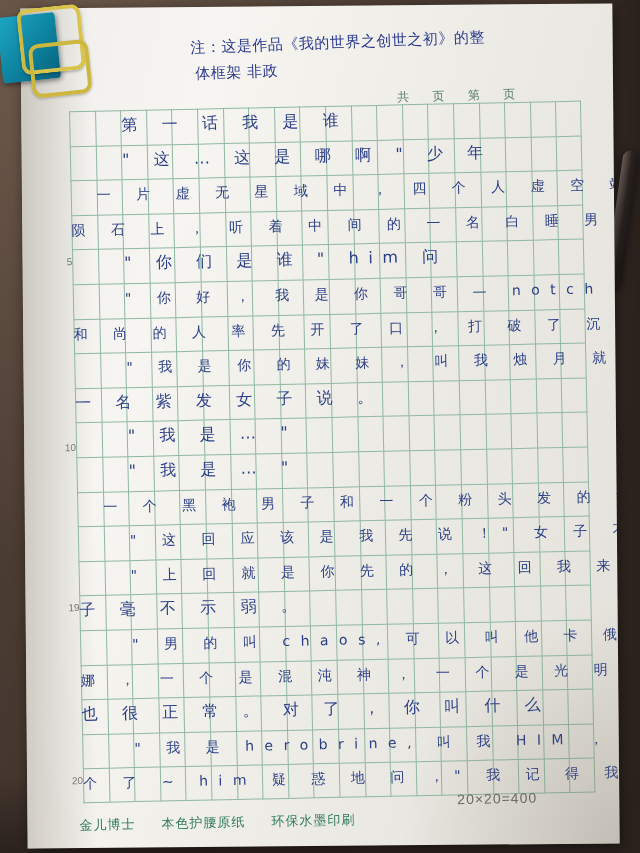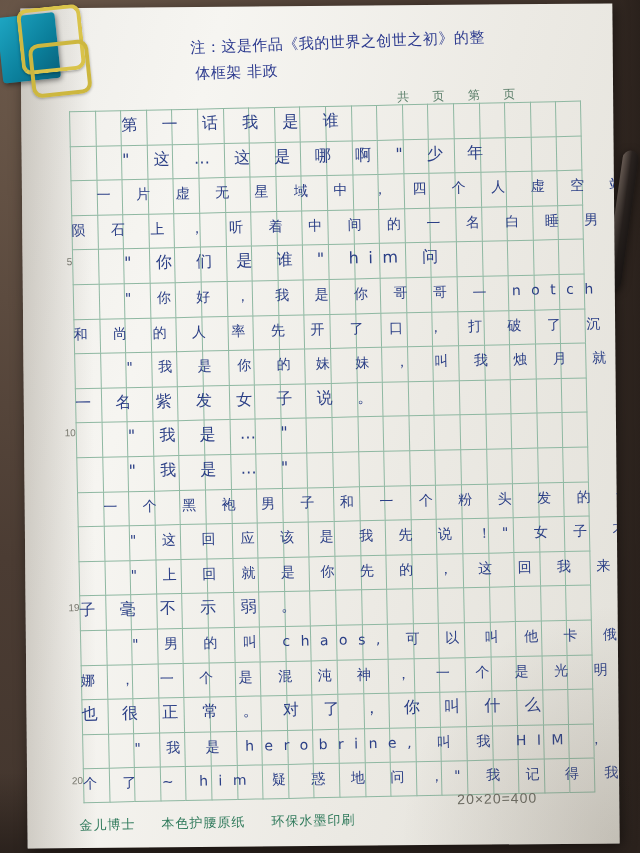--- a/index.html
+++ b/index.html
@@ -158,21 +158,21 @@
 
     <div class="note">
       <div class="l1">注：这是作品《我的世界之创世之初》的整</div>
       <div class="l2">体框架 非政</div>
     </div>
 
     <div class="pagemeta">共  页  第  页</div>
 
     <div class="lnums">
         <div class="lnum" style="top: 148.4px;">5</div>
-        <div class="lnum" style="top: 319px;">10</div>
+        <div class="lnum" style="top: 334px;">10</div>
         <div class="lnum" style="top: 494.4px;">19</div>
         <div class="lnum" style="top: 667.4px;">20</div>
       </div>
 
     <div class="grid">
         <div class="row">
           <div class="cell"></div>
           <div class="cell"></div>
           <div class="cell"></div>
           <div class="cell"></div>

